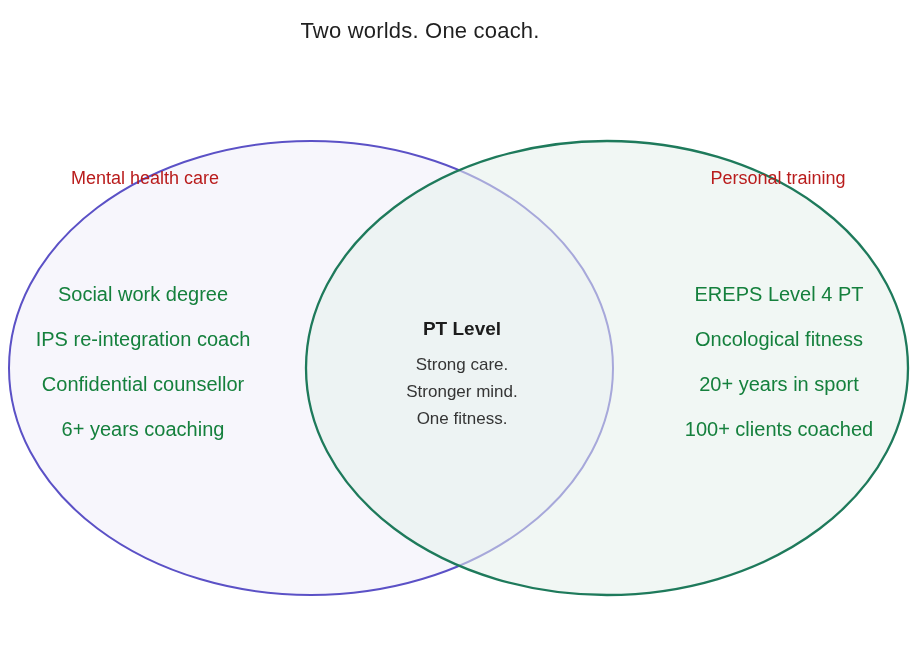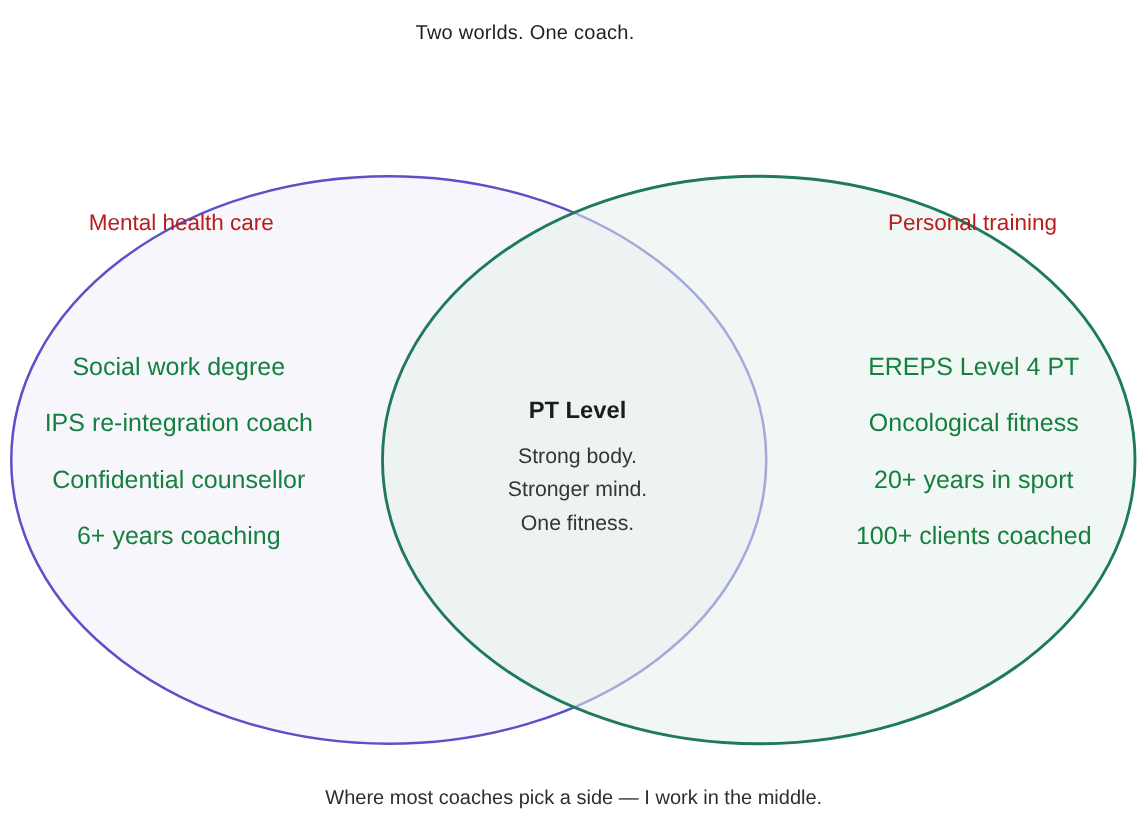--- a/index.html
+++ b/index.html
@@ -21,21 +21,21 @@
     top: 0;
     width: 918px;
     height: 665px;
   }
   .diagram-title {
     position: absolute;
     left: 0;
     top: 18px;
     width: 840px;
     text-align: center;
-    font-size: 16px;
+    font-size: 22px;
     color: #1f1f1f;
     letter-spacing: 0.2px;
   }
   .circle-label {
     position: absolute;
     top: 168px;
     width: 290px;
     text-align: center;
     font-size: 18px;
     color: #b91c1c;
@@ -113,20 +113,19 @@
 
   <div class="item-col right">
     <div class="item">EREPS Level 4 PT</div>
     <div class="item">Oncological fitness</div>
     <div class="item">20+ years in sport</div>
     <div class="item">100+ clients coached</div>
   </div>
 
   <div class="center-block">
     <div class="center-title">PT Level</div>
-    <div class="center-line">Strong body.</div>
+    <div class="center-line">Strong care.</div>
     <div class="center-line">Stronger mind.</div>
     <div class="center-line">One fitness.</div>
   </div>
 
-  <div class="diagram-footer">Where most coaches pick a side — I work in the middle.</div>
 
 </div>
 
 </body></html>

